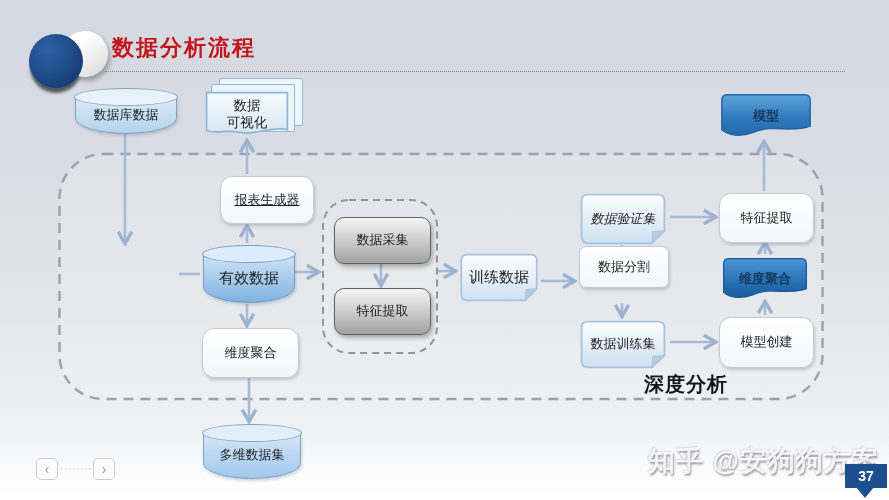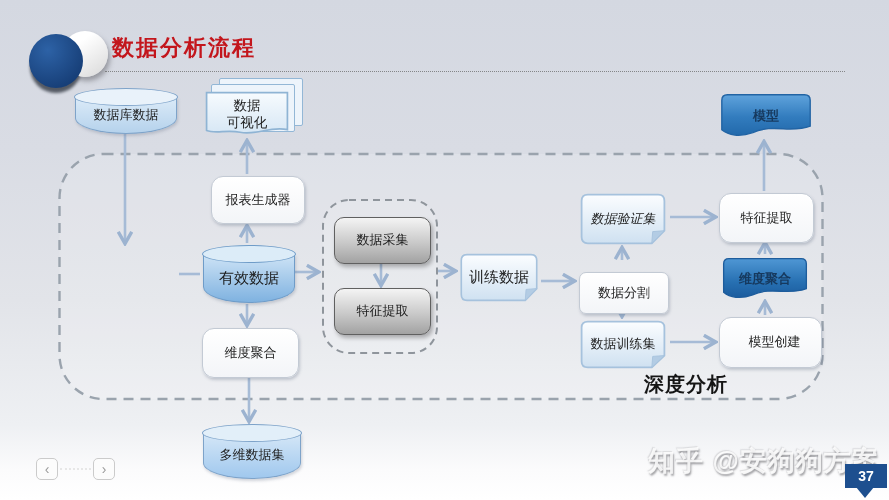--- a/index.html
+++ b/index.html
@@ -111,21 +111,21 @@
           <linearGradient id="visG" x1="0" y1="0" x2="0" y2="1">
         <stop offset="0" stop-color="#f7fbfe"></stop>
             <stop offset="1" stop-color="#d7e7f5"></stop>
           </linearGradient>
         </defs>
       <path d="M3,3 L97,3 L97,46 C78,41 62,53 42,49 C26,46 13,51 3,47 Z" fill="url(#visG)" stroke="#8fb4d4" stroke-width="2"></path>
     </svg>
     <span><span>数据</span><br><span>可视化</span></span>
   </div>
 
-  <div class="node box-white" style="left:211px;top:176px;width:92px;height:46px;">
+  <div class="node box-white" style="left:220px;top:176px;width:92px;height:46px;text-decoration:underline;">
     <span>报表生成器</span>
     </div>
 
 
   <div class="node cyl" style="left:203px;top:254px;width:90px;height:48px;--body:linear-gradient(180deg,#cfe4f6,#7fb2e0);--cap:#dcecf8;--edge:#6f9cc8;font-size:15px;">
     <span>有效数据</span>
   </div>
 
   <div class="node box-white" style="left:202px;top:328px;width:95px;height:48px;">
     <span>维度聚合</span>
@@ -163,21 +163,21 @@
         <stop offset="0" stop-color="#fbfdff"></stop>
             <stop offset="1" stop-color="#cfe1f1"></stop>
           </linearGradient>
         </defs>
       <path d="M4,10 Q4,3 11,3 L89,3 Q96,3 96,10 L96,43 L82,57 L11,57 Q4,57 4,50 Z" fill="url(#docG2)" stroke="#a6c2dd" stroke-width="2"></path>
       <path d="M96,43 L82,57 L83,44 Z" fill="#b3cce4" stroke="#a6c2dd" stroke-width="1"></path>
     </svg>
     <span>数据验证集</span>
   </div>
 
-  <div class="node box-white box-sm" style="left:579px;top:272px;width:88px;height:40px;">
+  <div class="node box-white box-sm" style="left:579px;top:246px;width:88px;height:40px;">
     <span>数据分割</span>
     </div>
 
   <div class="node shaped" style="left:578px;top:319px;width:90px;height:51px;justify-content:center;">
     <svg class="shape" viewBox="0 0 100 60" preserveAspectRatio="none">
       <defs>
           <linearGradient id="docG3" x1="0" y1="0" x2="0" y2="1">
         <stop offset="0" stop-color="#fbfdff"></stop>
             <stop offset="1" stop-color="#cfe1f1"></stop>
           </linearGradient>
@@ -199,21 +199,21 @@
         <stop offset="0" stop-color="#4f97d4"></stop>
             <stop offset="0.6" stop-color="#2770b2"></stop>
             <stop offset="1" stop-color="#1b5c9e"></stop>
           </linearGradient>
         </defs>
       <path d="M3,9 Q3,3 9,3 L91,3 Q97,3 97,9 L97,37 C76,45 58,34 36,44 C22,49 10,47 3,41 Z" fill="url(#flagG2)" stroke="#1d5c9c" stroke-width="1.5"></path>
     </svg>
     <span>维度聚合</span>
   </div>
 
-  <div class="node box-white" style="left:719px;top:317px;width:93px;height:49px;padding-left:8px;">
+  <div class="node box-white" style="left:719px;top:317px;width:93px;height:49px;">
     <span>模型创建</span>
     </div>
 
   <div class="node shaped flag" style="left:719px;top:92px;width:94px;height:48px;">
     <svg class="shape" viewBox="0 0 100 52" preserveAspectRatio="none">
       <defs>
           <linearGradient id="flagG1" x1="0" y1="0" x2="0" y2="1">
         <stop offset="0" stop-color="#5fa3dc"></stop>
             <stop offset="0.55" stop-color="#327cbe"></stop>
             <stop offset="1" stop-color="#2269ab"></stop>

